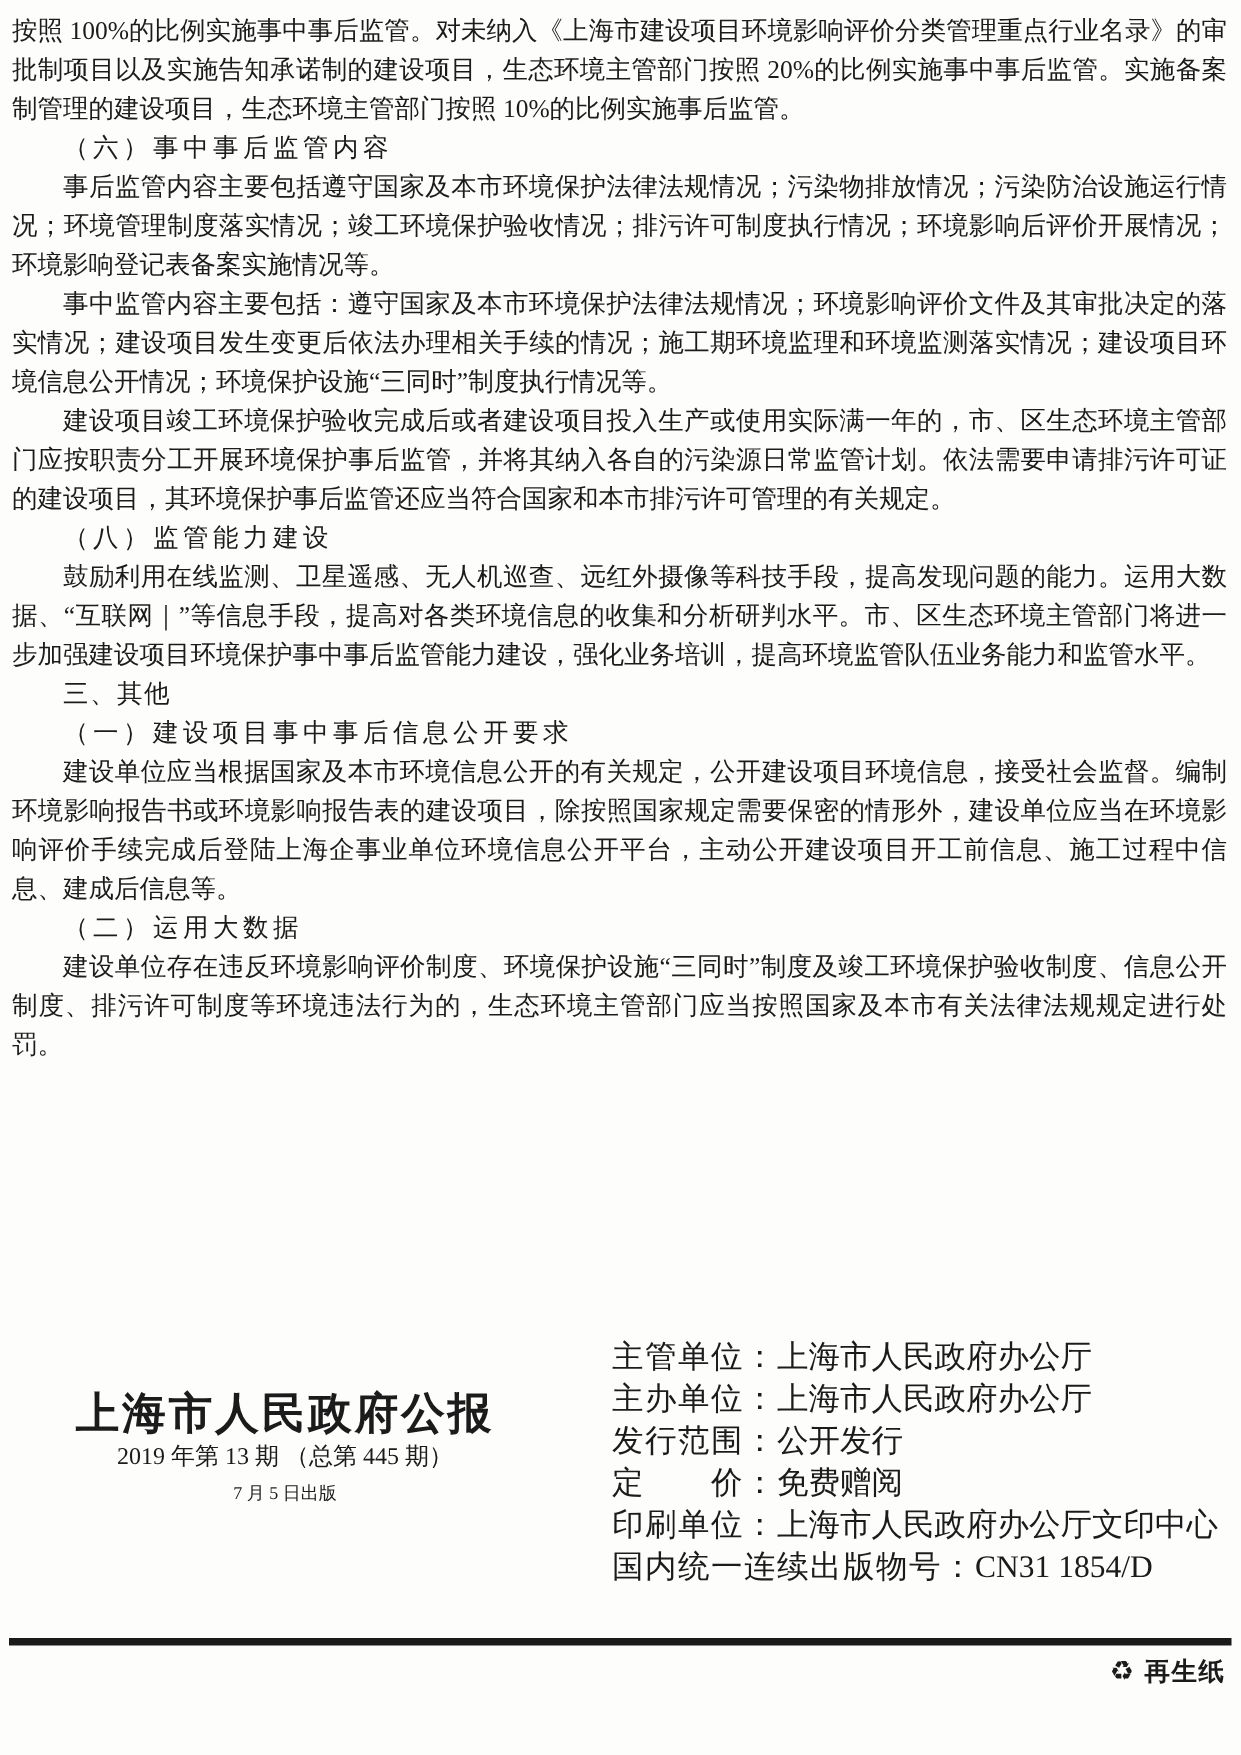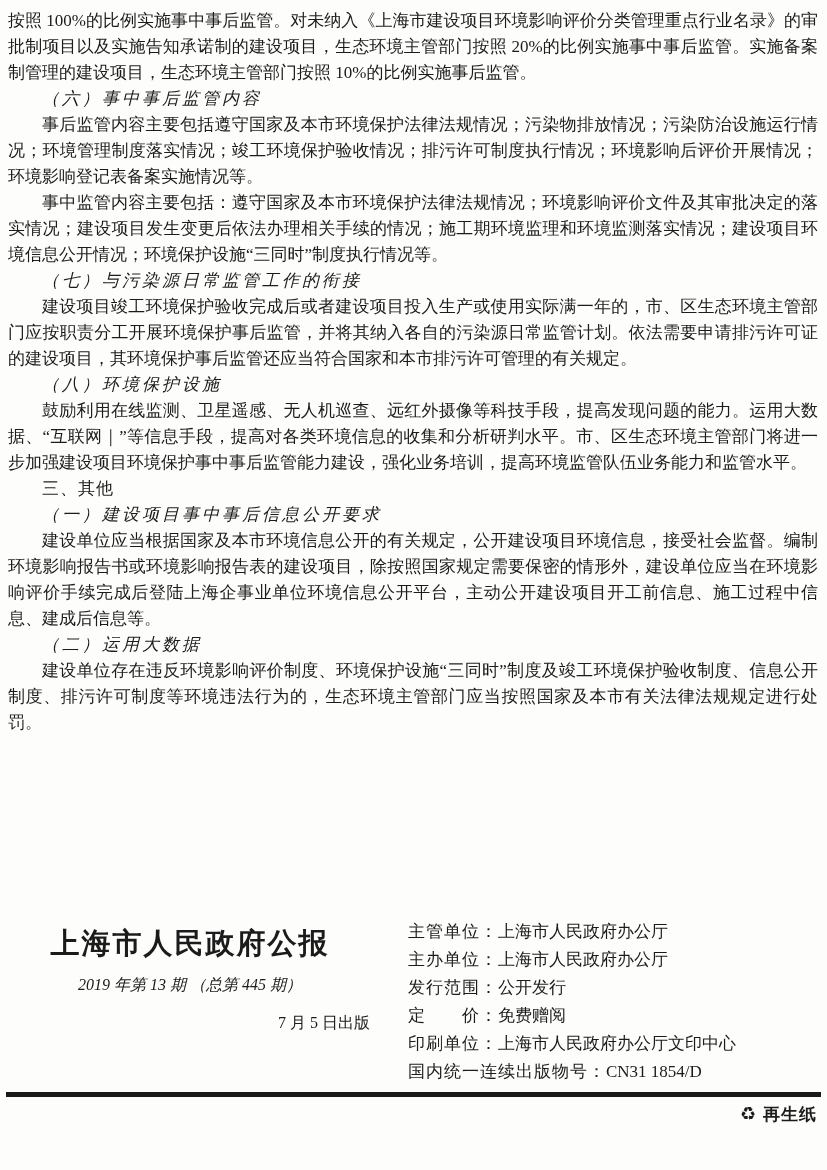--- a/index.html
+++ b/index.html
@@ -31,21 +31,20 @@
     text-align: justify;
   }
   .text-block p {
     margin: 0;
     text-indent: 2em;
   }
   .text-block p.cont {
     text-indent: 0;
   }
   .text-block p.kai {
-    font-style: italic;
     letter-spacing: 3px;
   }
   .text-block p.hei {
     font-weight: normal;
     font-family: "Liberation Sans", "DejaVu Sans", sans-serif;
     letter-spacing: 1px;
   }
 
   
   .colophon-left {
@@ -55,37 +54,33 @@
     width: 360px;
     text-align: center;
   }
   .gazette-title {
     font-size: 29px;
     line-height: 36px;
     font-weight: bold;
     letter-spacing: 2px;
   }
   .issue-line {
-    margin-top: 13px;
     font-size: 16px;
     line-height: 22px;
-    font-style: italic;
   }
   .publish-line {
-    margin-top: 16px;
-    font-size: 16px;
+    margin-top: 1px;
+    font-size: 12px;
     line-height: 22px;
-    text-align: right;
   }
   .colophon-right {
     position: absolute;
     left: 408px;
     top: 890px;
-    font-size: 17px;
-    margin-top: 28px;
+    font-size: 21px;
   }
   .info-row {
     line-height: 28px;
     white-space: nowrap;
   }
   .info-label {
     letter-spacing: 1px;
   }
 
   
@@ -116,23 +111,22 @@
 </head>
 <body>
 
 <div class="page">
 
   <div class="text-block">
     <p class="cont">按照 100%的比例实施事中事后监管。对未纳入《上海市建设项目环境影响评价分类管理重点行业名录》的审批制项目以及实施告知承诺制的建设项目，生态环境主管部门按照 20%的比例实施事中事后监管。实施备案制管理的建设项目，生态环境主管部门按照 10%的比例实施事后监管。</p>
     <p class="kai">（六）事中事后监管内容</p>
     <p>事后监管内容主要包括遵守国家及本市环境保护法律法规情况；污染物排放情况；污染防治设施运行情况；环境管理制度落实情况；竣工环境保护验收情况；排污许可制度执行情况；环境影响后评价开展情况；环境影响登记表备案实施情况等。</p>
     <p>事中监管内容主要包括：遵守国家及本市环境保护法律法规情况；环境影响评价文件及其审批决定的落实情况；建设项目发生变更后依法办理相关手续的情况；施工期环境监理和环境监测落实情况；建设项目环境信息公开情况；环境保护设施“三同时”制度执行情况等。</p>
-    <p class="kai">（七）与污染源日常监管工作的衔接</p>
     <p>建设项目竣工环境保护验收完成后或者建设项目投入生产或使用实际满一年的，市、区生态环境主管部门应按职责分工开展环境保护事后监管，并将其纳入各自的污染源日常监管计划。依法需要申请排污许可证的建设项目，其环境保护事后监管还应当符合国家和本市排污许可管理的有关规定。</p>
-    <p class="kai">（八）环境保护设施</p>
+    <p class="kai">（八）监管能力建设</p>
     <p>鼓励利用在线监测、卫星遥感、无人机巡查、远红外摄像等科技手段，提高发现问题的能力。运用大数据、“互联网｜”等信息手段，提高对各类环境信息的收集和分析研判水平。市、区生态环境主管部门将进一步加强建设项目环境保护事中事后监管能力建设，强化业务培训，提高环境监管队伍业务能力和监管水平。</p>
     <p class="hei">三、其他</p>
     <p class="kai">（一）建设项目事中事后信息公开要求</p>
     <p>建设单位应当根据国家及本市环境信息公开的有关规定，公开建设项目环境信息，接受社会监督。编制环境影响报告书或环境影响报告表的建设项目，除按照国家规定需要保密的情形外，建设单位应当在环境影响评价手续完成后登陆上海企事业单位环境信息公开平台，主动公开建设项目开工前信息、施工过程中信息、建成后信息等。</p>
     <p class="kai">（二）运用大数据</p>
     <p>建设单位存在违反环境影响评价制度、环境保护设施“三同时”制度及竣工环境保护验收制度、信息公开制度、排污许可制度等环境违法行为的，生态环境主管部门应当按照国家及本市有关法律法规规定进行处罚。</p>
   </div>
 
   <div class="colophon-left">
     <div class="gazette-title">上海市人民政府公报</div>

